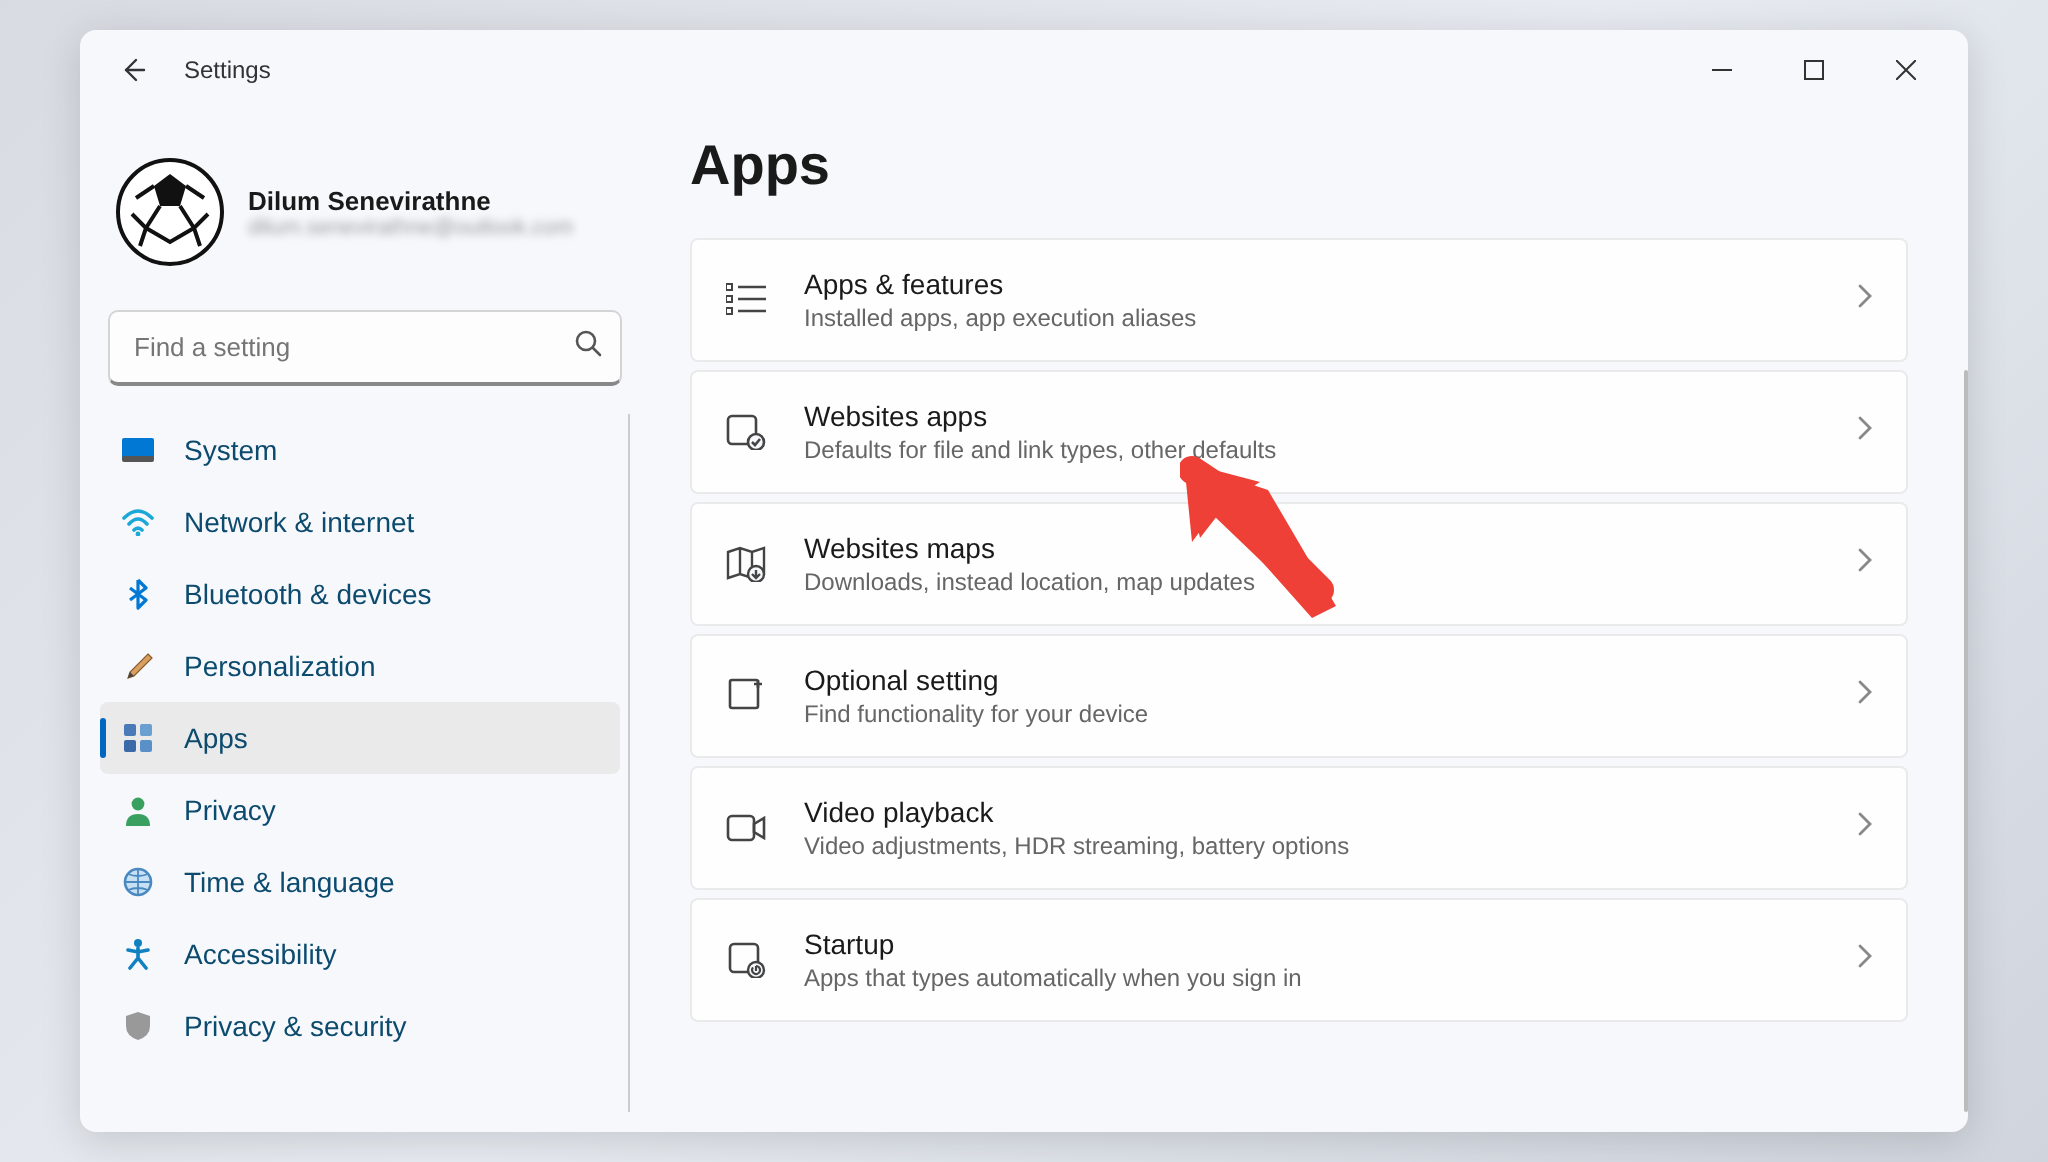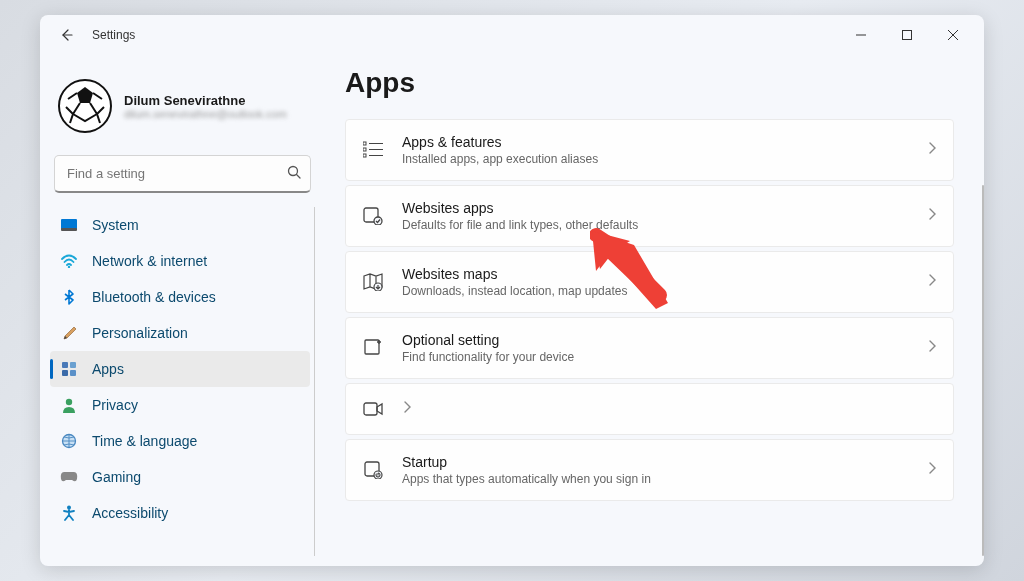--- a/index.html
+++ b/index.html
@@ -154,34 +154,34 @@
           <span class="nav-icon">
               <svg width="16" height="16" viewBox="0 0 16 16">
                 <circle cx="8" cy="8" r="6.5" stroke="#4a88c0" stroke-width="1.3" fill="#c8e0f4"></circle>
                 <path d="M8 1.5 V14.5 M1.5 8 H14.5 M3 4 Q8 6 13 4 M3 12 Q8 10 13 12" stroke="#4a88c0" stroke-width="0.9" fill="none"></path>
               </svg>
             </span>
           <span>Time &amp; language</span>
         </div>
         <div class="nav-item">
           <span class="nav-icon">
-              <svg width="18" height="12" viewBox="0 0 18 12">
-                <path d="M4 1 H14 Q18 1 17 8 Q16 12 12 9 H6 Q2 12 1 8 Q0 1 4 1 Z" fill="#888"></path>
-              </svg>
-            </span>
-          <span>Gaming</span>
-        </div>
-        <div class="nav-item">
-          <span class="nav-icon">
               <svg width="14" height="16" viewBox="0 0 14 16">
                 <circle cx="7" cy="2.5" r="2" fill="#1080c0"></circle>
                 <path d="M7 5 V10 M2 6 L7 7 L12 6 M7 10 L3 15 M7 10 L11 15" stroke="#1080c0" stroke-width="1.8" stroke-linecap="round"></path>
               </svg>
             </span>
           <span>Accessibility</span>
+        </div>
+        <div class="nav-item">
+          <span class="nav-icon">
+              <svg width="14" height="16" viewBox="0 0 14 16">
+                <path d="M7 1 L13 3 V8 Q13 13 7 15 Q1 13 1 8 V3 Z" fill="#999"></path>
+              </svg>
+            </span>
+          <span>Privacy &amp; security</span>
         </div>
       </div>
     </div>
 
     <div class="content">
       <h1 class="page-title">Apps</h1>
       <div class="cards">
 
         <div class="card">
           <span class="card-icon">
@@ -252,20 +252,24 @@
         </div>
 
 
         <div class="card">
           <span class="card-icon">
               <svg width="20" height="16" viewBox="0 0 20 16">
                 <rect x="1" y="2" width="13" height="12" rx="2" stroke="#444" stroke-width="1.3" fill="none"></rect>
                 <path d="M14 6 L19 3 V13 L14 10 Z" stroke="#444" stroke-width="1.3" fill="none"></path>
               </svg>
             </span>
+          <div class="card-text">
+            <span class="card-title">Video playback</span>
+            <span class="card-sub">Video adjustments, HDR streaming, battery options</span>
+          </div>
           <span class="card-chevron"><svg width="10" height="14" viewBox="0 0 10 14">
                 <path d="M3 2 L8 7 L3 12" stroke="#888" stroke-width="1.4" fill="none" stroke-linecap="round"></path>
               </svg></span>
         </div>
 
         <div class="card">
           <span class="card-icon">
               <svg width="20" height="18" viewBox="0 0 20 18">
                 <rect x="2" y="1" width="14" height="14" rx="2" stroke="#444" stroke-width="1.3" fill="none"></rect>
                 <circle cx="15" cy="14" r="4" fill="#f6f8fc" stroke="#444" stroke-width="1.2"></circle>

